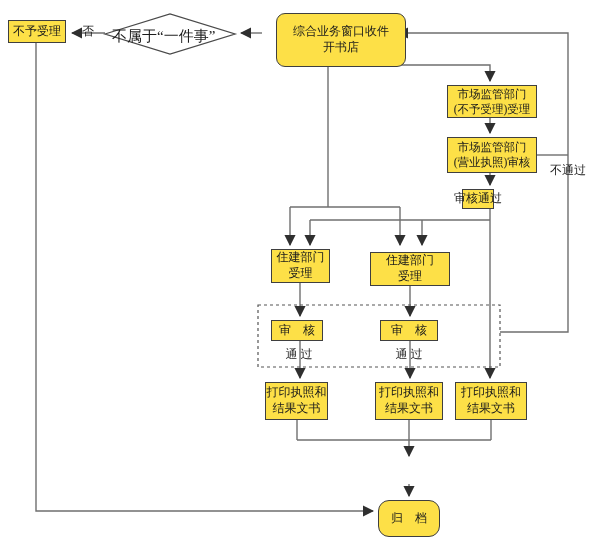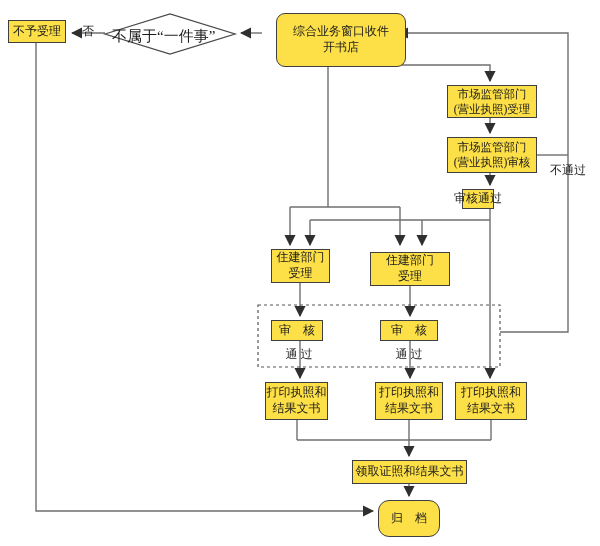--- a/index.html
+++ b/index.html
@@ -90,21 +90,21 @@
     <div>不予受理</div>
   </div>
 
   <div class="box rounded" style="left:276px;top:13px;width:130px;height:54px;">
     <div>综合业务窗口收件</div>
     <div>开书店</div>
   </div>
 
   <div class="box" style="left:447px;top:85px;width:90px;height:33px;font-size:11.5px;">
     <div>市场监管部门</div>
-    <div>(营业执照)受理</div>
+    <div>(不予受理)受理</div>
   </div>
 
   <div class="box" style="left:447px;top:137px;width:90px;height:36px;font-size:11.5px;">
     <div>市场监管部门</div>
     <div>(营业执照)审核</div>
   </div>
 
   <div class="lbl" style="left:547px;top:163px;width:42px;">不通过</div>
 
   <div class="box" style="left:462px;top:189px;width:32px;height:20px;">
@@ -137,21 +137,18 @@
   </div>
   <div class="box" style="left:375px;top:382px;width:68px;height:38px;">
     <div>打印执照和</div>
     <div>结果文书</div>
   </div>
   <div class="box" style="left:455px;top:382px;width:72px;height:38px;">
     <div>打印执照和</div>
     <div>结果文书</div>
   </div>
 
-  <div class="box" style="left:352px;top:460px;width:115px;height:24px;">
-    <div>领取证照和结果文书</div>
-  </div>
 
   <div class="box pill" style="left:378px;top:500px;width:62px;height:37px;">
     <div>归　档</div>
   </div>
 
 </div>
 
 </body></html>

